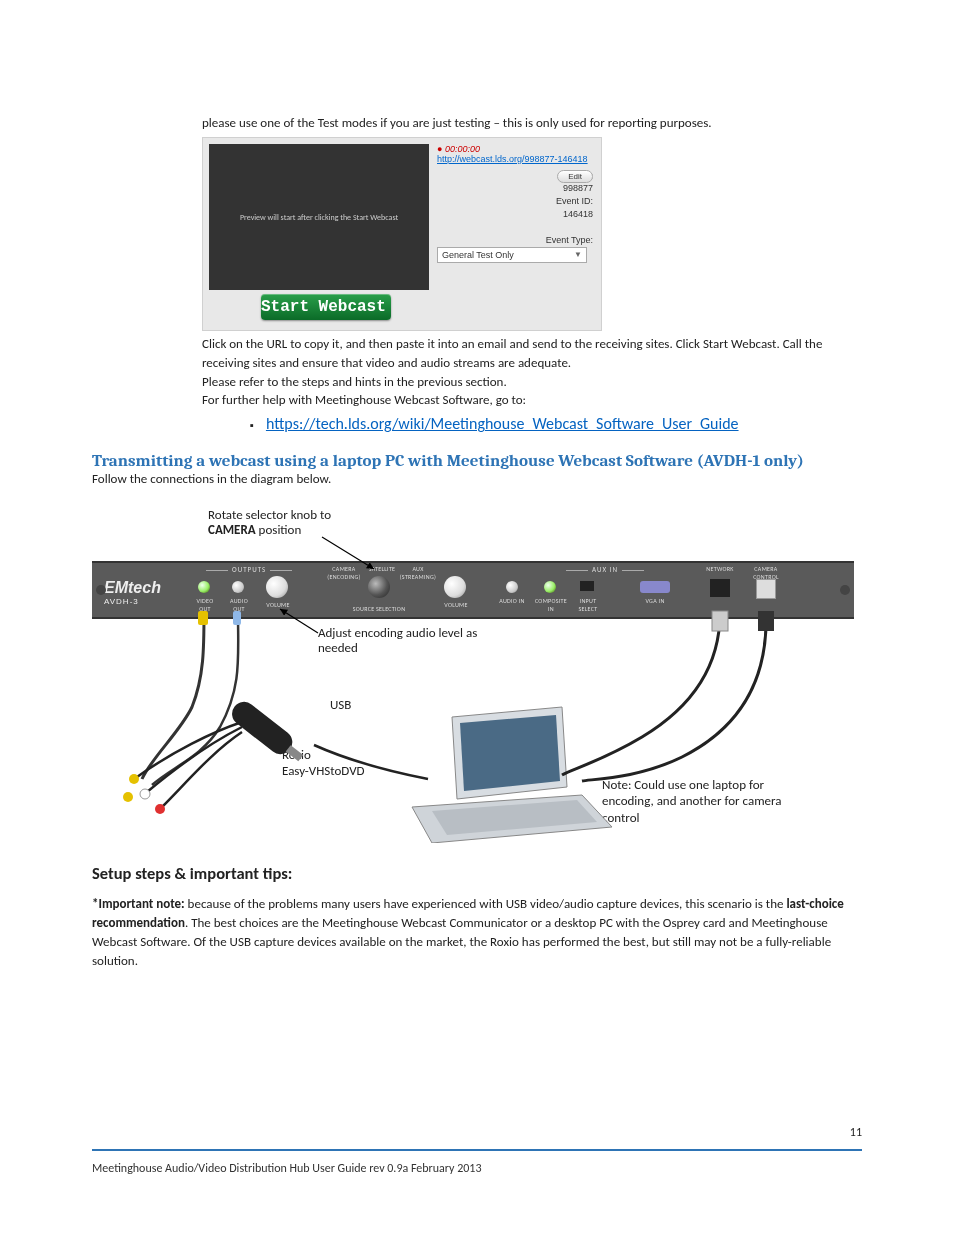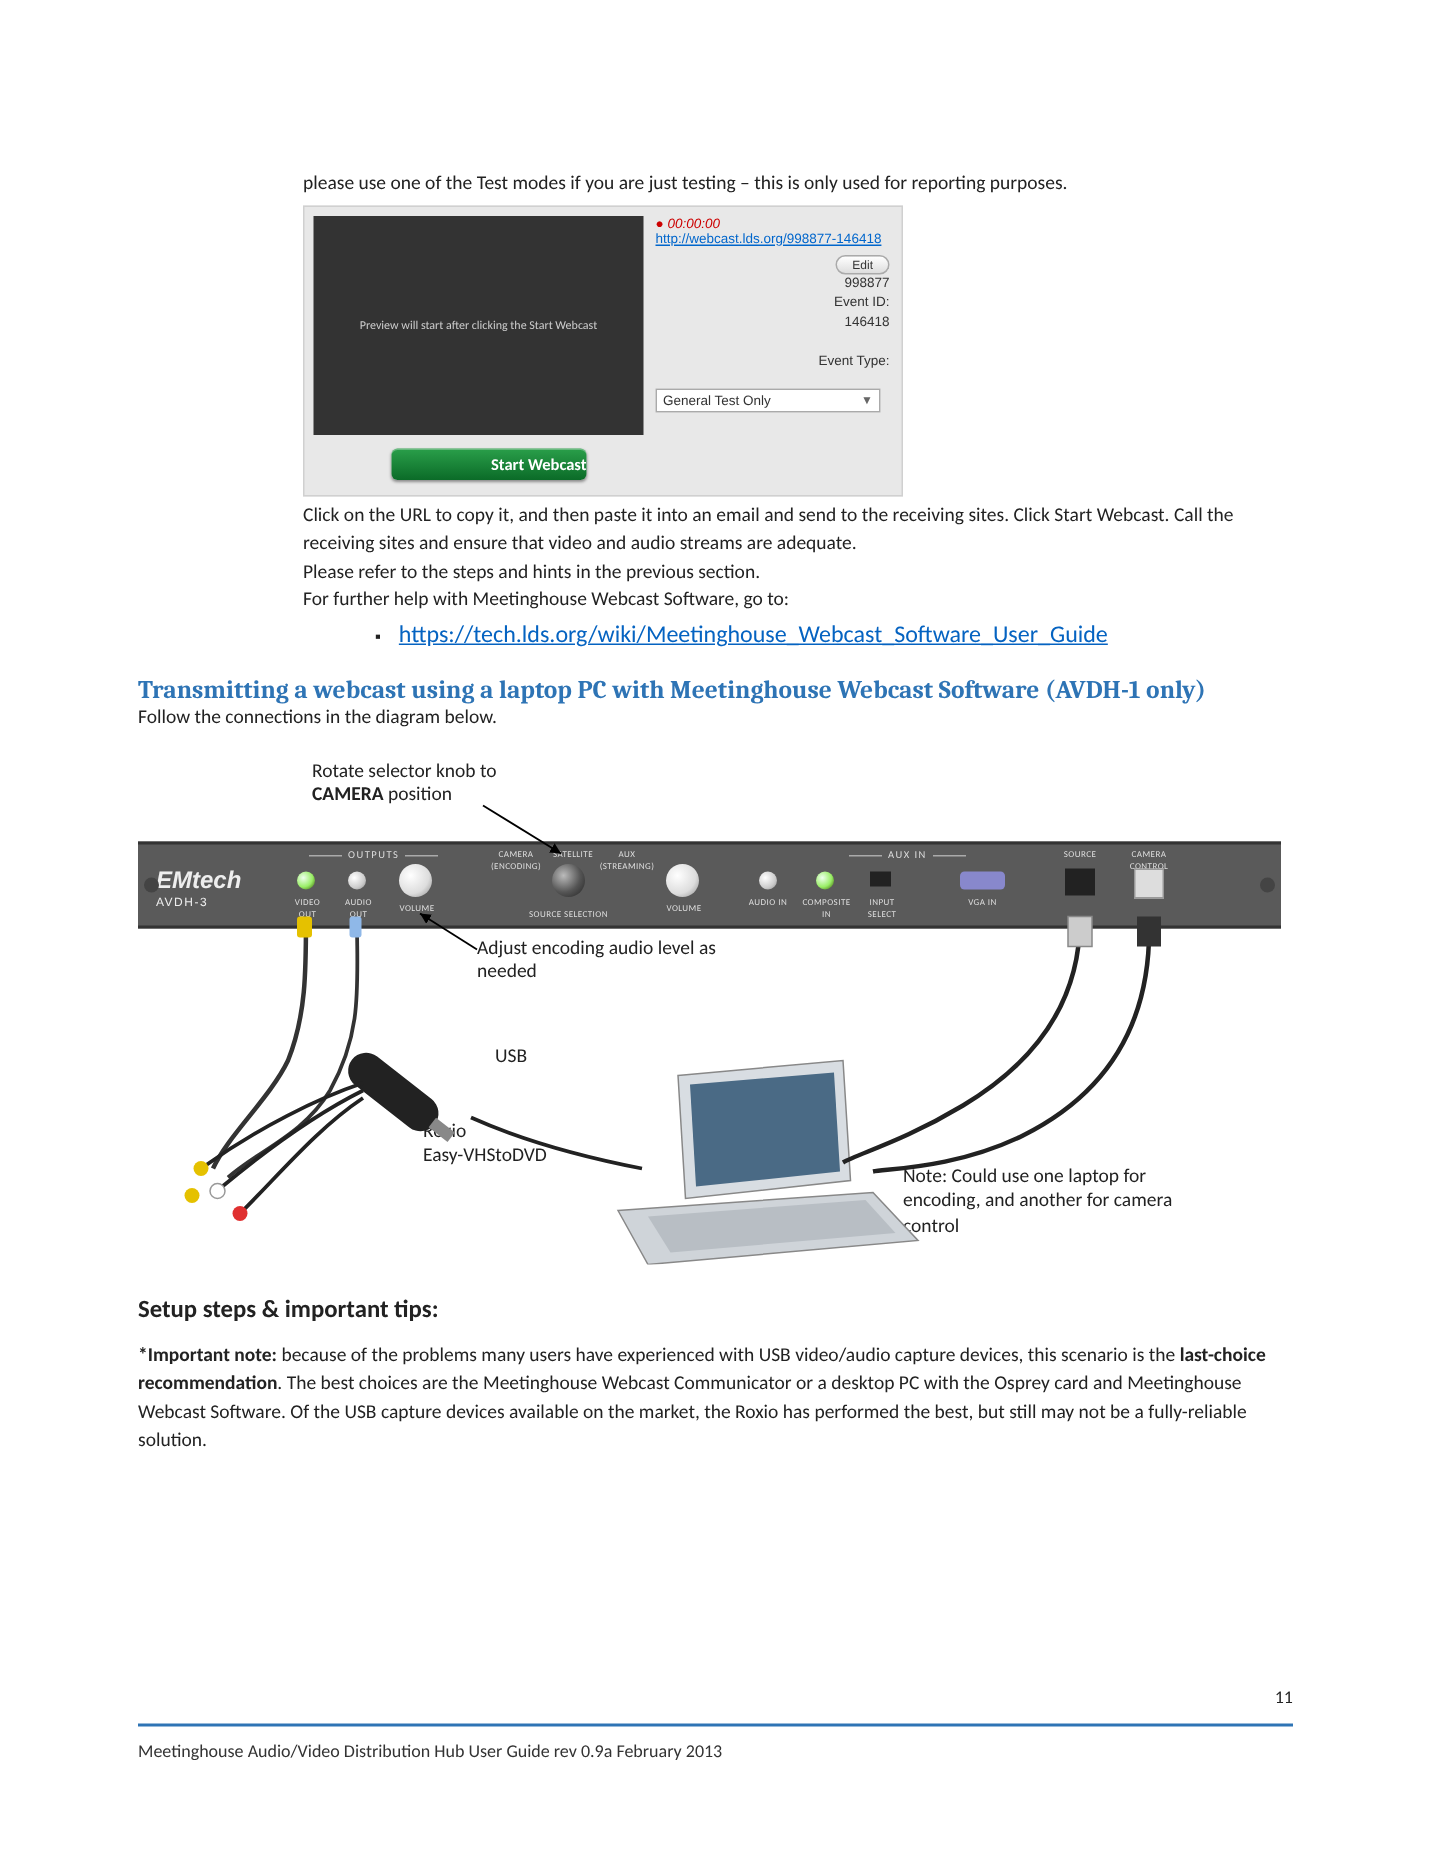--- a/index.html
+++ b/index.html
@@ -56,39 +56,40 @@
   .ss-right .rec { color:#c00; font-size:9px;font-style:italic;}
   .ss-right .rec::before{content:"● "; color:#c00;}
   .ss-right .link { color:#06c; text-decoration: underline; font-size:9px; display:block; margin-bottom:6px;}
   .ss-right .row{ line-height:1.4;text-align:right;}
   .ss-right .edit-btn{
     position:absolute; right:8px; top:32px;
     font-size:8px; padding:1px 10px; border:1px solid #aaa; border-radius:8px;
     background: linear-gradient(#fff,#ddd);
   }
   .ss-right .dropdown{
-    margin-top:12px;
+    margin-top:0;
     border:1px solid #aaa; background:#fff; font-size:9px;
     padding:2px 4px; display:flex; justify-content:space-between; align-items:center;
     width: 140px;
   }
   .ss-right .dropdown .arrow{ font-size:8px; color:#666;}
   .start-btn {
     position: absolute;
     left: 58px;
     bottom: 10px;
     width: 130px;
-    text-align: right;
+    text-align: left;
     padding: 4px 0;
     background: linear-gradient(#2a9f4a, #0b6b28);
     color: #fff;
     font-weight: bold;
-    font-size: 11px;
+    font-size: 16px;
     border-radius: 4px;
     box-shadow: inset 0 1px 0 rgba(255,255,255,.3), 0 1px 2px rgba(0,0,0,.4);
+    font-family: Liberation Mono, monospace;
   }
   ul.bullet {
     list-style: none;
     padding: 0;
     margin: 4px 0 10px 0;
   }
   ul.bullet li::before {
     content: "▪";
     font-size: 11px;
     margin-right: 12px;
@@ -283,21 +284,21 @@
       <div class="group-label" style="left:470px">AUX IN</div>
       <div class="port" style="left:414px"></div>
       <div class="label" style="left:405px;top:34px;width:30px">AUDIO IN</div>
       <div class="port green" style="left:452px"></div>
       <div class="label" style="left:440px;top:34px;width:38px">COMPOSITE IN</div>
       <div class="iconsq" style="left:488px"></div>
       <div class="label" style="left:478px;top:34px;width:36px">INPUT SELECT</div>
       <div class="vga" style="left:548px"></div>
       <div class="label" style="left:548px;top:34px;width:30px">VGA IN</div>
 
-      <div class="label" style="left:608px;top:2px;width:40px">SOURCE</div>
+      <div class="label" style="left:608px;top:2px;width:40px">NETWORK</div>
       <div class="rj" style="left:618px"></div>
       <div class="label" style="left:652px;top:2px;width:44px">CAMERA CONTROL</div>
       <div class="sq" style="left:664px"></div>
     </div>
 
     <div class="diag-anno" style="left:226px; top:118px; width:160px">Adjust encoding audio level as needed</div>
     <div class="diag-anno" style="left:238px; top:190px">USB</div>
     <div class="diag-anno" style="left:190px; top:240px; line-height:1.2">
       <span>Roxio</span><br>
       <span>Easy-VHStoDVD</span>

